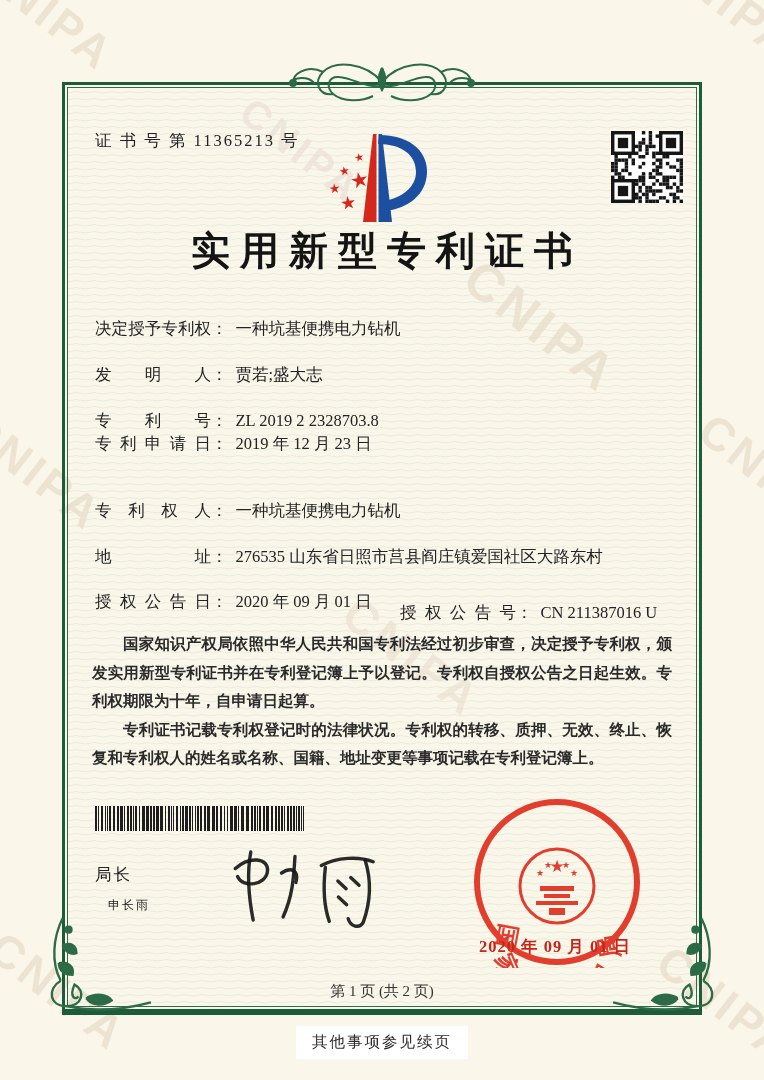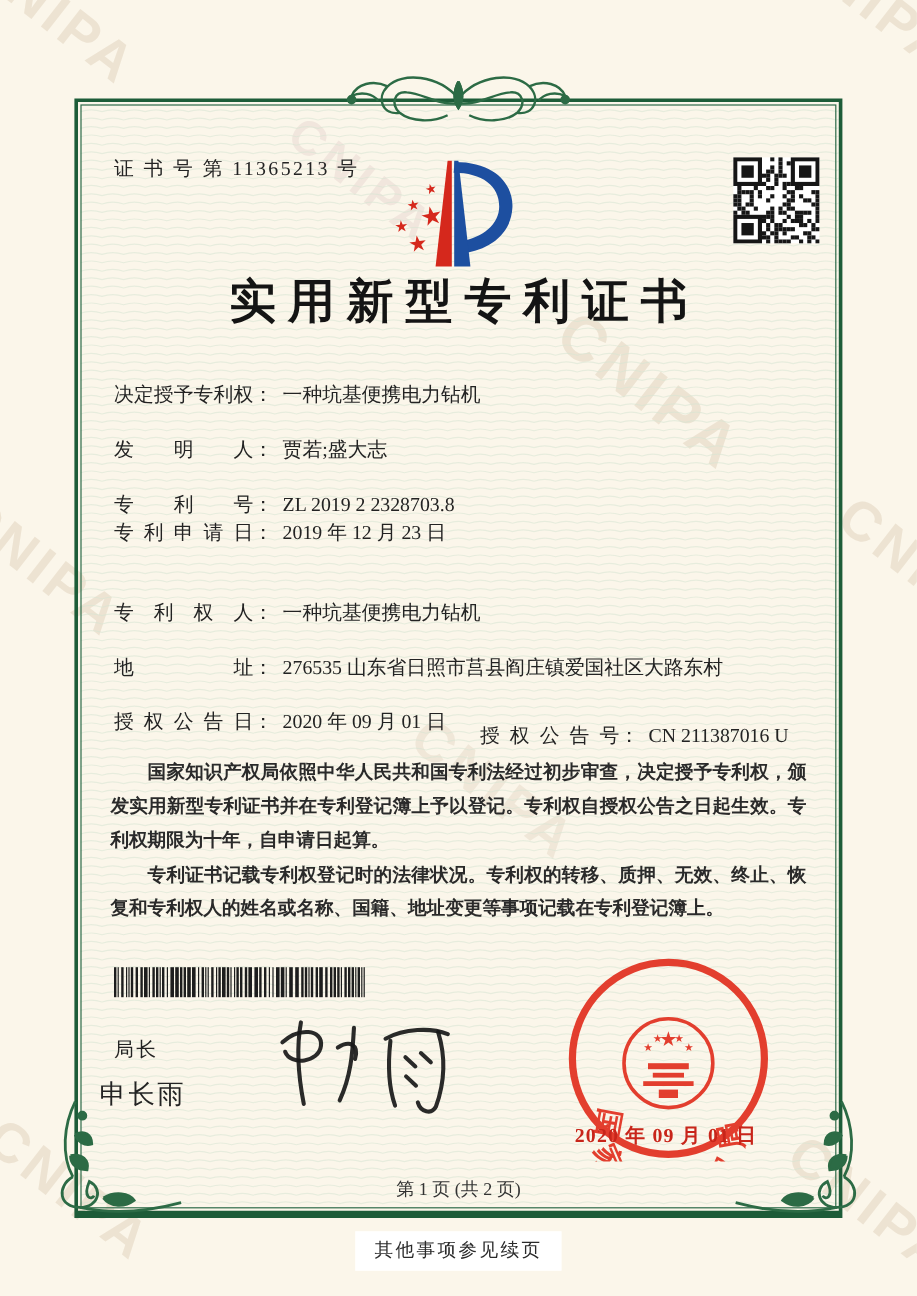--- a/index.html
+++ b/index.html
@@ -57,21 +57,21 @@
     left:92px;top:630px;width:580px;
     font-size:15.5px;line-height:28.6px;text-align:justify;
     color:#2a2a2a;
   }
   .body-text p{margin:0;text-indent:2em;font-weight:bold;}
   
   #barcode{left:95px;top:806px;width:216px;height:25px;display:flex;align-items:stretch;}
   #barcode div{background:#1d1d1d;}
   
   .signer-title{left:95px;top:864px;font-size:16.5px;letter-spacing:2px;}
-  .signer-name{left:83px;top:897px;font-size:22px;letter-spacing:2px;}
+  .signer-name{left:108px;top:897px;font-size:12px;letter-spacing:2px;}
   #signature{left:222px;top:838px;}
   #signature path{stroke:#181818;stroke-width:3.4;fill:none;stroke-linecap:round;opacity:.92;}
   
   #seal{left:452px;top:790px;}
   
   .page-number{left:62px;top:982px;width:640px;text-align:center;font-size:15px;color:#333;}
   .continuation{
     left:50%;top:1026px;transform:translateX(-50%);
     background:#ffffff;padding:6px 16px;font-size:15.5px;letter-spacing:2px;color:#2a2a2a;
   }

